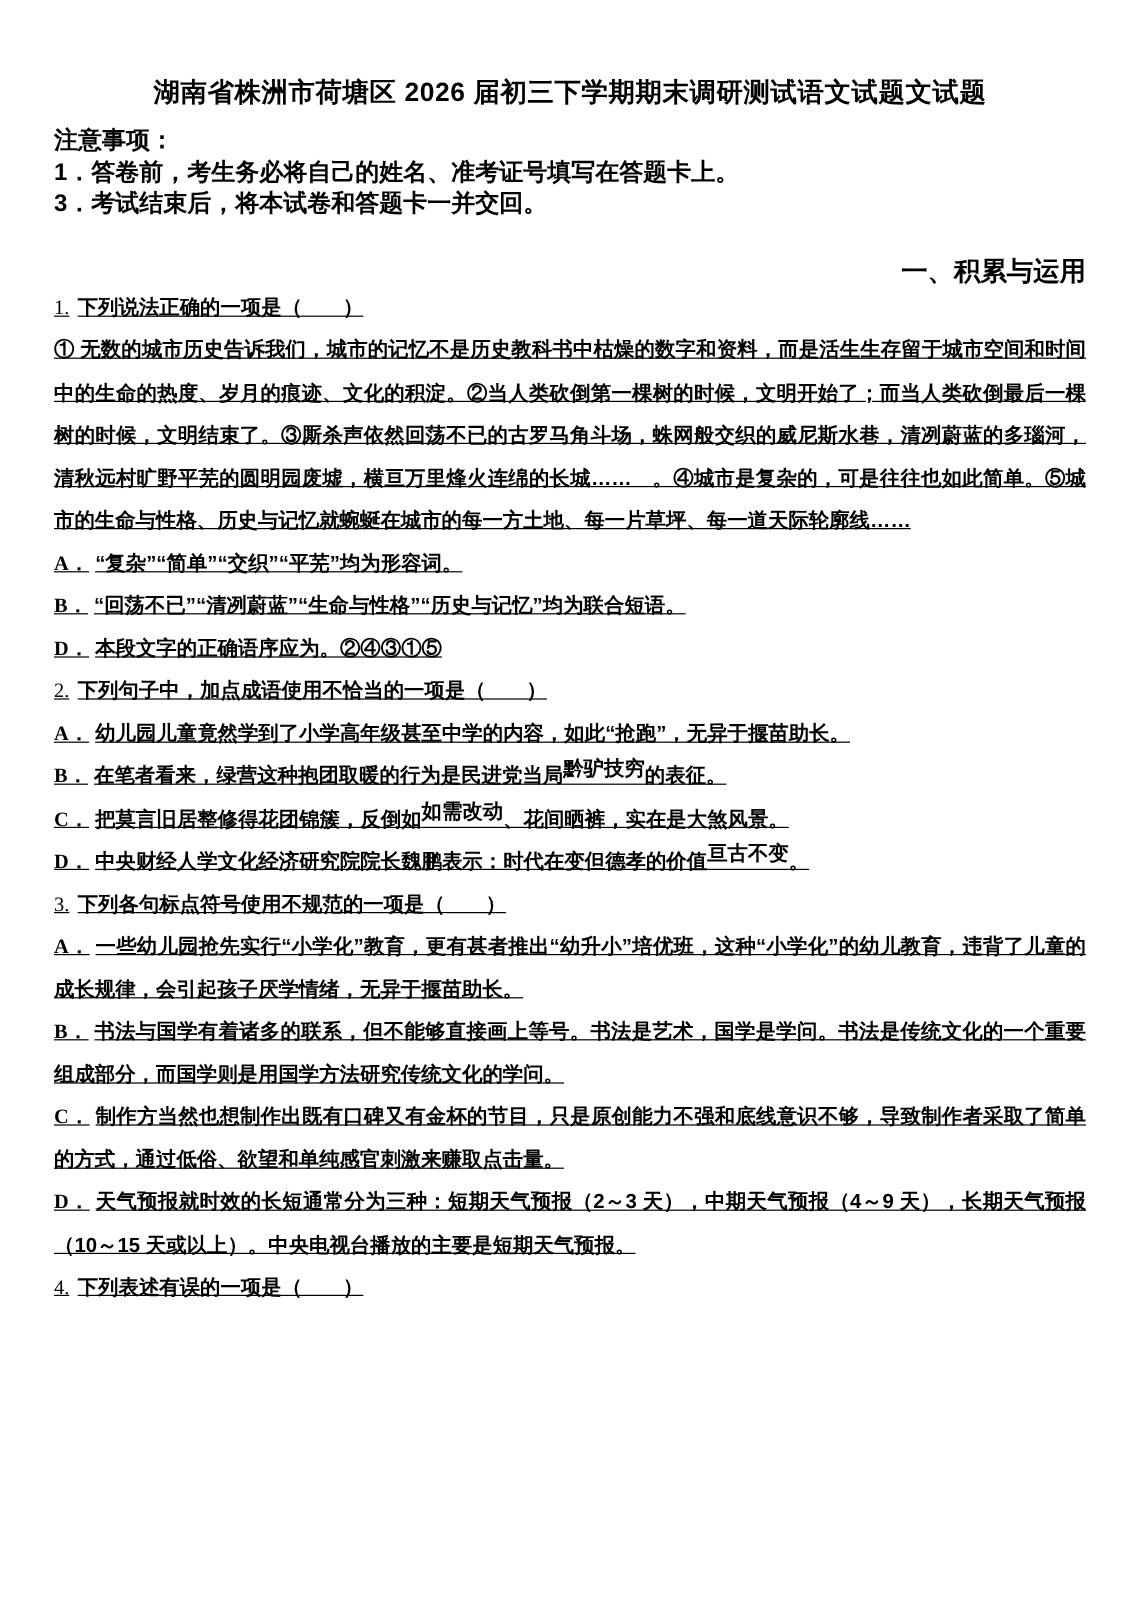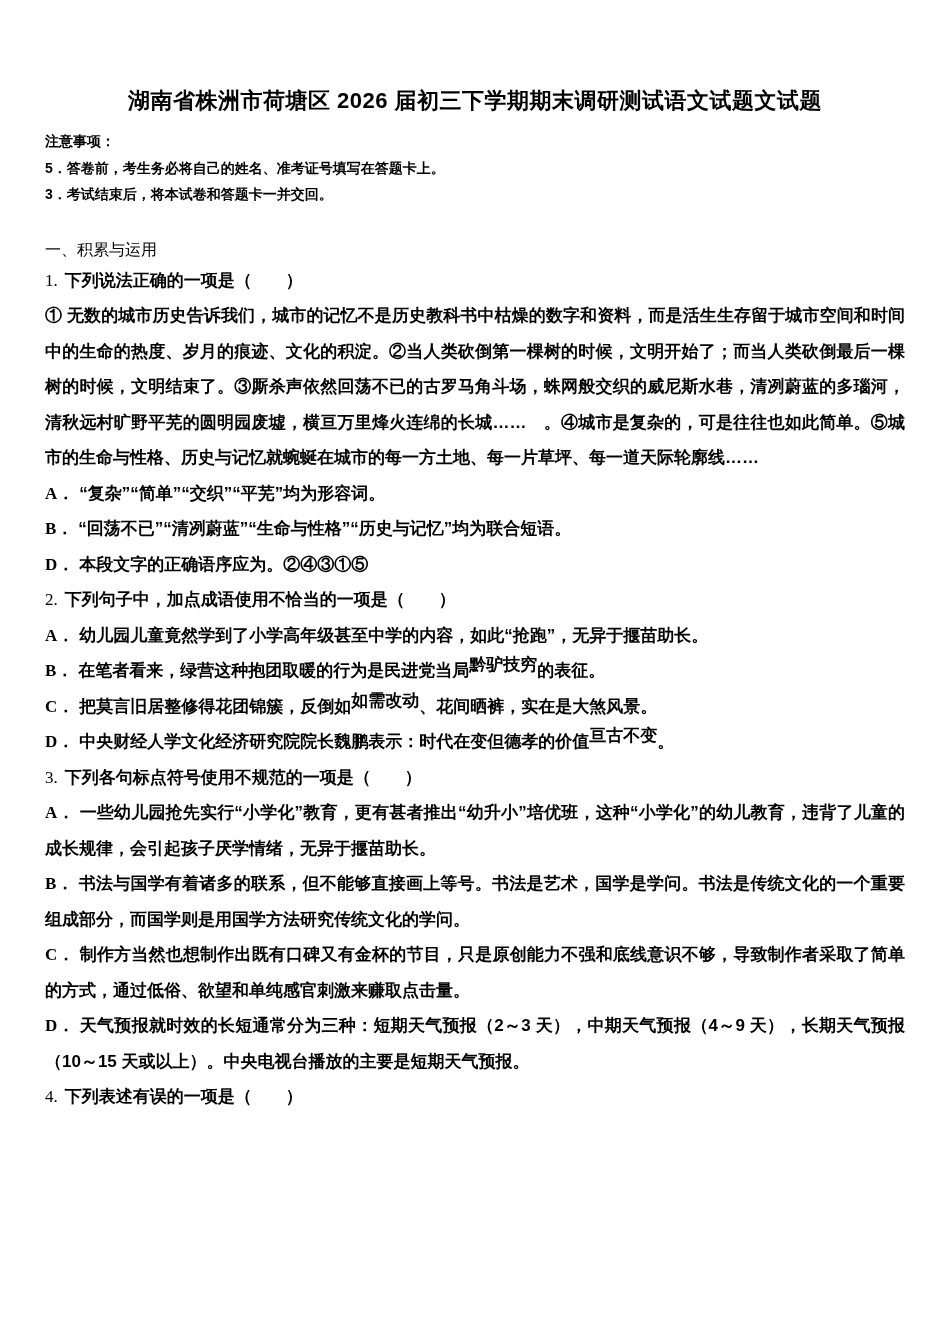--- a/index.html
+++ b/index.html
@@ -8,50 +8,52 @@
     background: #ffffff;
     color: #000000;
   }
   body {
     width: 950px;
     height: 1344px;
     overflow: hidden;
     font-family: "Liberation Sans", sans-serif;
   }
   .doc {
-    padding: 87px 45px 0 45px;
+    padding: 63px 45px 0 45px;
     box-sizing: border-box;
   }
   .title {
     margin: 0 0 14px 0;
     text-align: center;
     font-size: 22px;
     line-height: 27px;
     font-weight: 800;
     letter-spacing: 0.5px;
   }
   .notice p {
     margin: 0;
-    font-size: 14px;
+    font-size: 20px;
     line-height: 26.5px;
     font-weight: 700;
     text-align: justify;
   }
   .section-heading {
     margin: 28px 0 0 0;
-    font-size: 16px;
+    font-size: 22px;
     line-height: 27px;
-    font-weight: 400;
+    font-weight: 700;
+    text-align: right;
   }
   .q {
     margin: 0;
     font-size: 17px;
     line-height: 35.5px;
     font-weight: 700;
     text-align: justify;
+    text-decoration: underline;
   }
   .qnum {
     font-family: "Liberation Serif", serif;
     font-weight: 400;
     padding-right: 7px;
   }
   .opt-label {
     font-family: "Liberation Serif", serif;
     font-weight: 700;
     padding-right: 5px;
@@ -64,21 +66,21 @@
 </style>
 </head>
 <body>
 
 <div class="doc">
 
   <h1 class="title">湖南省株洲市荷塘区 2026 届初三下学期期末调研测试语文试题文试题</h1>
 
   <div class="notice">
     <p>注意事项：</p>
-    <p>5．答卷前，考生务必将自己的姓名、准考证号填写在答题卡上。</p>
+    <p>1．答卷前，考生务必将自己的姓名、准考证号填写在答题卡上。</p>
     <p>3．考试结束后，将本试卷和答题卡一并交回。</p>
   </div>
 
   <p class="section-heading">一、积累与运用</p>
 
   <div>
     <p class="q">
       <span class="qnum">1.</span><span>下列说法正确的一项是（　　）</span>
     </p>
     <p class="q">① 无数的城市历史告诉我们，城市的记忆不是历史教科书中枯燥的数字和资料，而是活生生存留于城市空间和时间中的生命的热度、岁月的痕迹、文化的积淀。②当人类砍倒第一棵树的时候，文明开始了；而当人类砍倒最后一棵树的时候，文明结束了。③厮杀声依然回荡不已的古罗马角斗场，蛛网般交织的威尼斯水巷，清冽蔚蓝的多瑙河，清秋远村旷野平芜的圆明园废墟，横亘万里烽火连绵的长城……　。④城市是复杂的，可是往往也如此简单。⑤城市的生命与性格、历史与记忆就蜿蜒在城市的每一方土地、每一片草坪、每一道天际轮廓线……</p>

